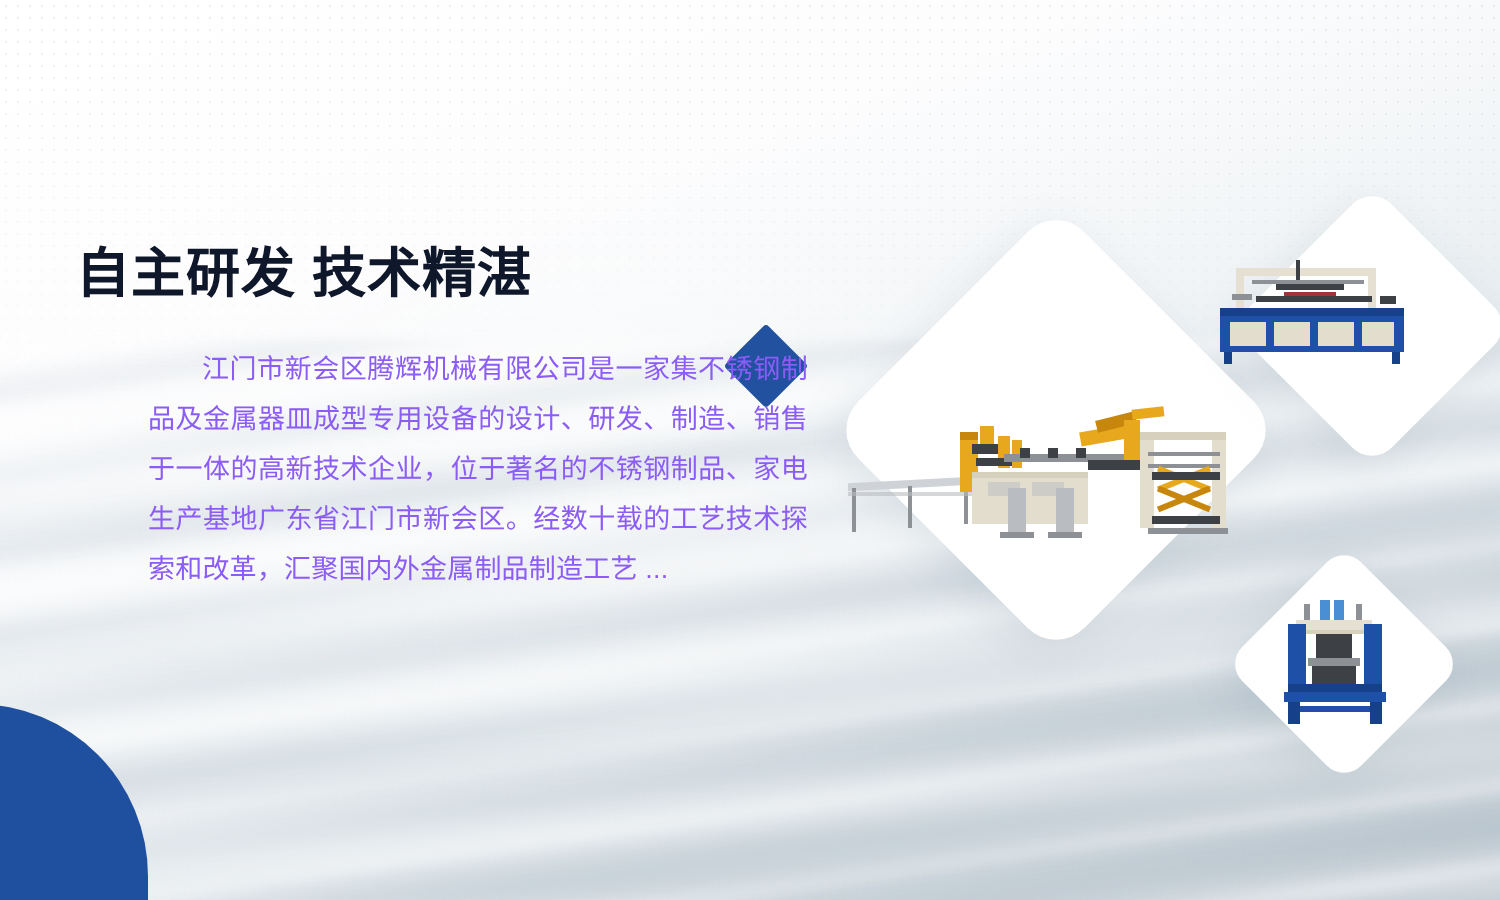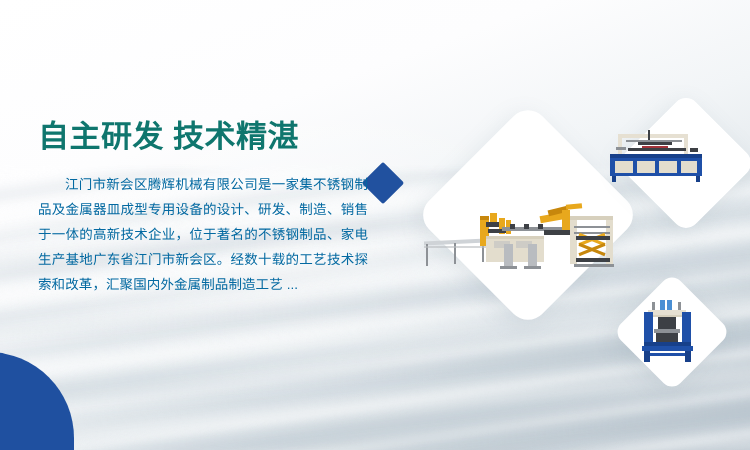--- a/index.html
+++ b/index.html
@@ -105,38 +105,39 @@
   }
 
   
   .text-block {
     position: absolute;
     left: 38px;
     top: 118px;
     width: 345px;
   }
   .headline {
-    color: #0f766e;
-    font-size: 31px;
+    color: #0f172a;
+    font-size: 27px;
     line-height: 38px;
     font-weight: 700;
     letter-spacing: .5px;
     white-space: nowrap;
   }
   .headline.line2 { margin-top: 2px; }
 
   .body-copy {
     margin-top: 16px;
-    color: #0369a1;
+    color: #8b5cf6;
     font-size: 13.5px;
     line-height: 25px;
     letter-spacing: .1px;
     text-indent: 2em;
     text-align: justify;
     width: 330px;
+    margin-left: 36px;
   }
 
   
   .machine { position: absolute; }
 
   
   .m-line { left: 424px; top: 196px; width: 190px; height: 80px; }
 
   
   .pt { position: absolute; }

